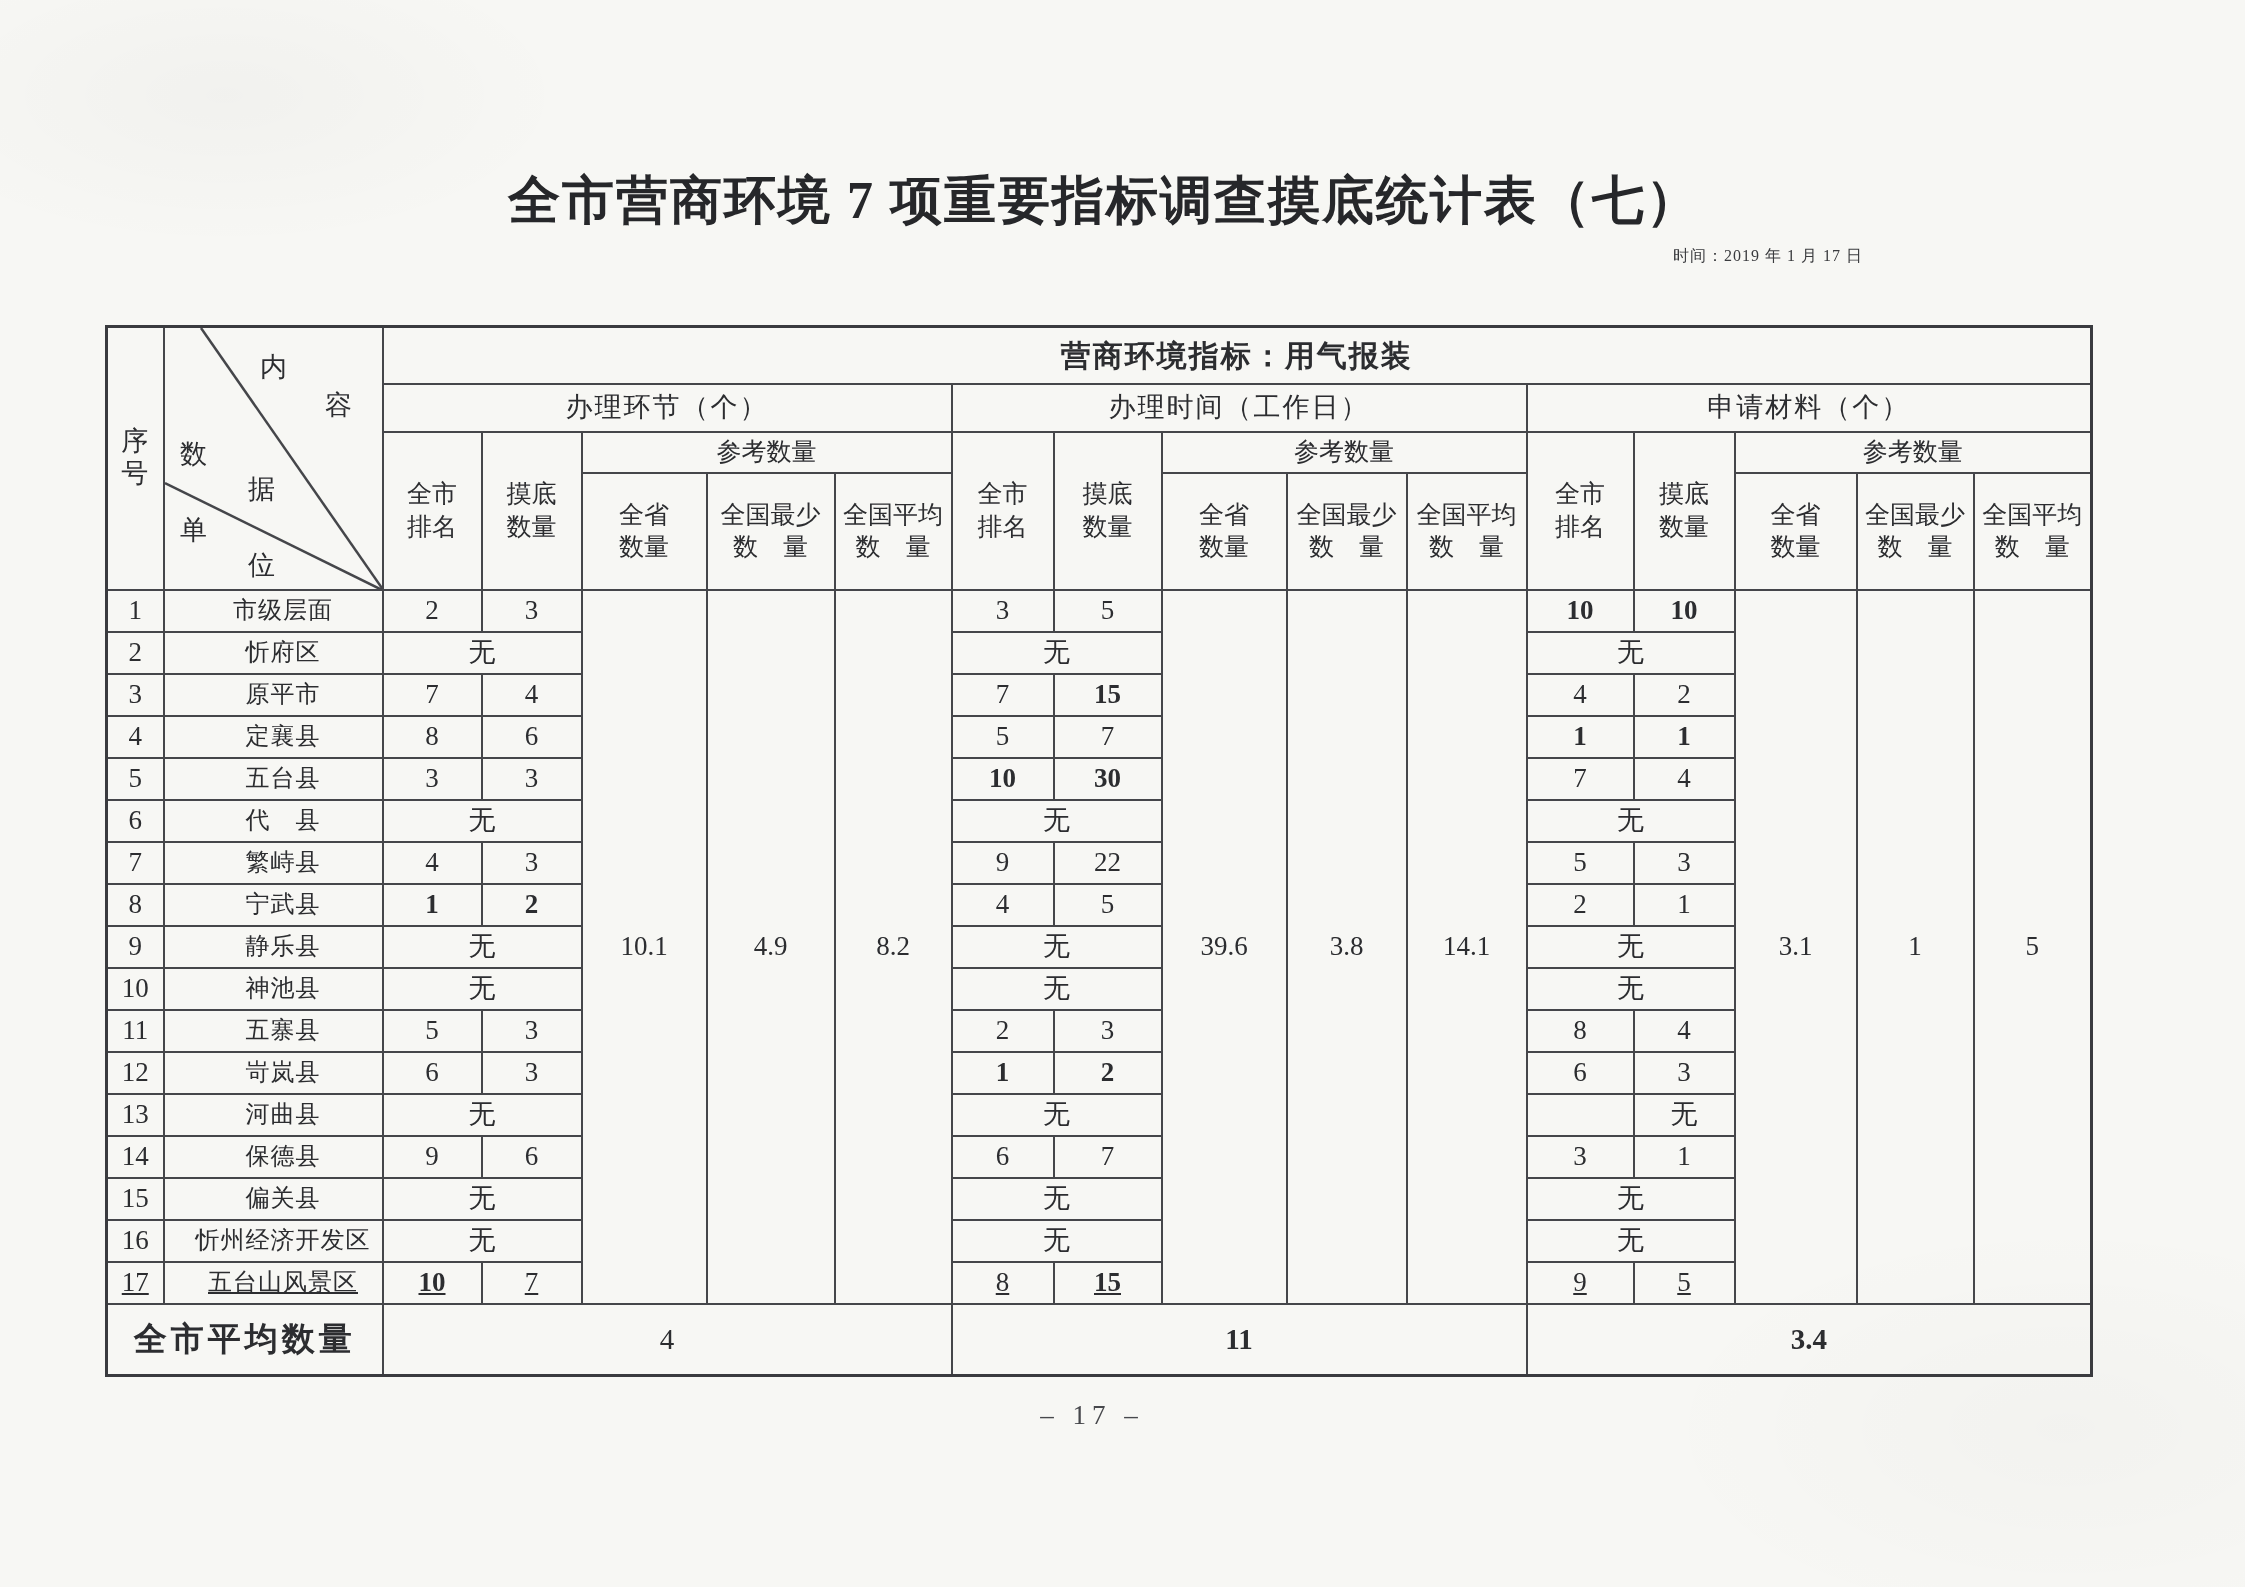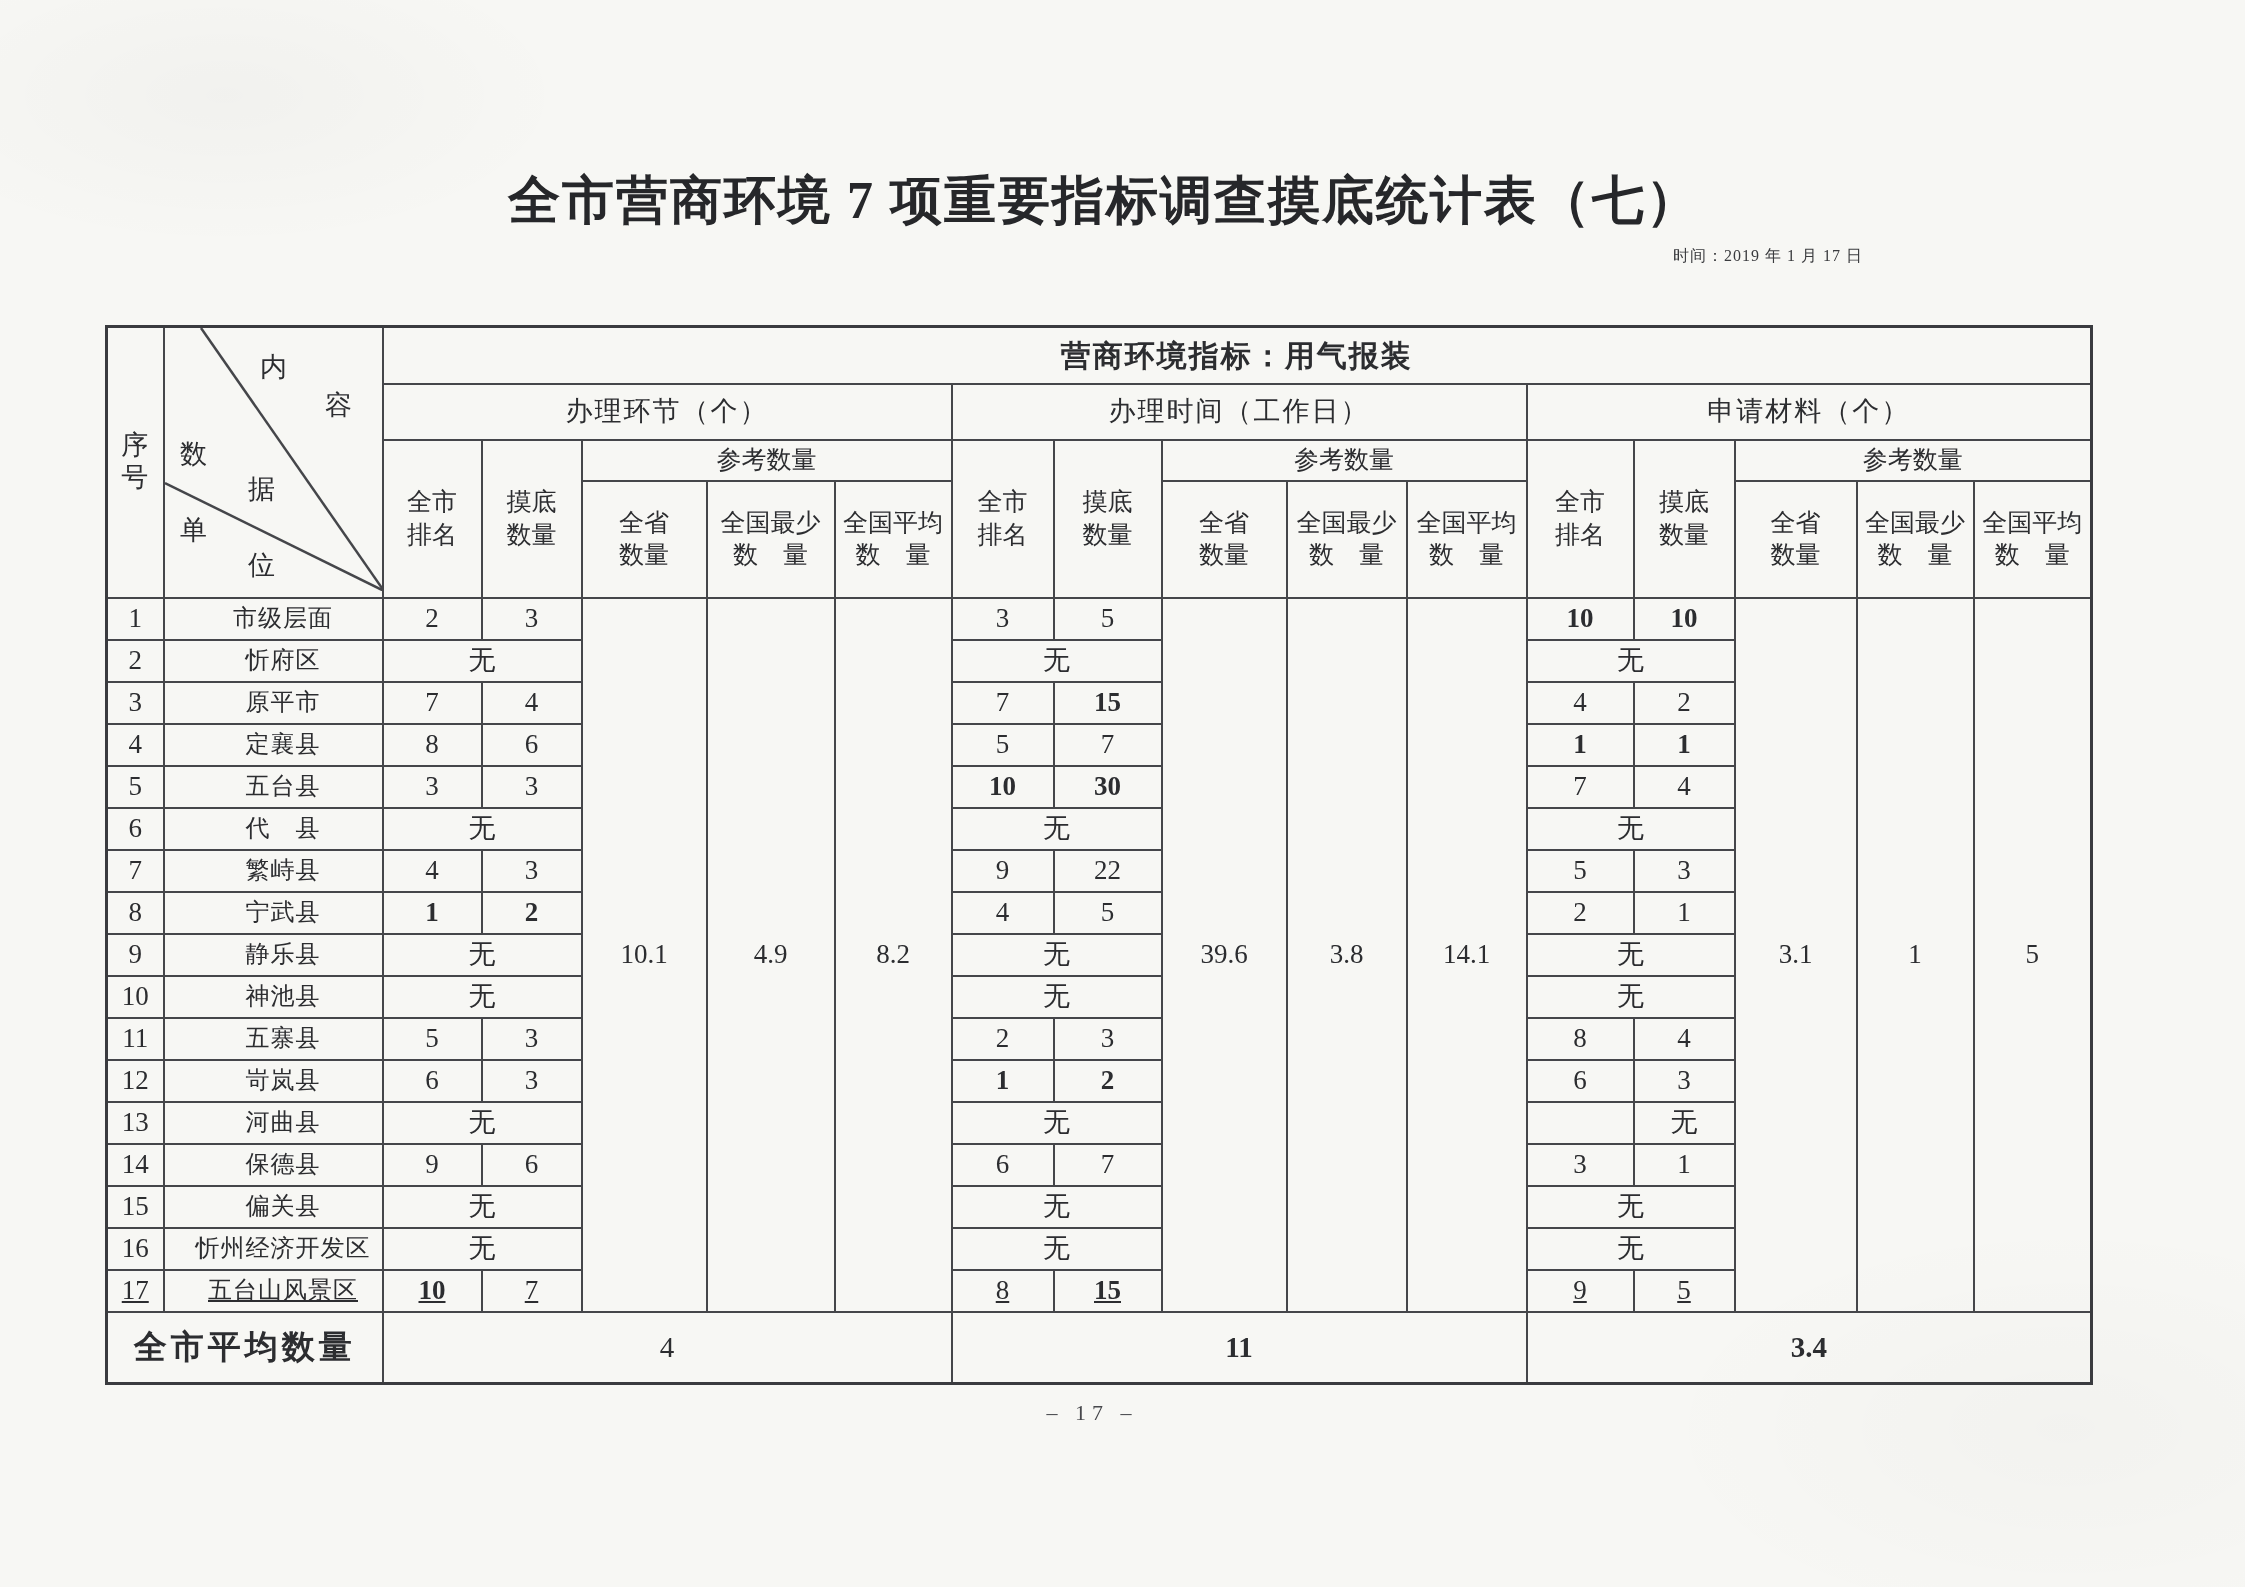--- a/index.html
+++ b/index.html
@@ -10,21 +10,21 @@
     background:
       radial-gradient(ellipse 500px 220px at 10% 6%, rgba(0,0,0,0.025), transparent 70%),
       radial-gradient(ellipse 600px 300px at 92% 90%, rgba(0,0,0,0.02), transparent 70%),
       #f7f7f4;
   }
   .title{
     position:absolute;left:1104px;top:166px;transform:translateX(-50%);
     font-size:52px;font-weight:bold;letter-spacing:2px;white-space:nowrap;color:#26272a;
   }
   .dateline{position:absolute;left:1673px;top:246px;font-size:16px;letter-spacing:1px;color:#3a3b3e;}
-  .pageno{position:absolute;left:1092px;top:1400px;transform:translateX(-50%);font-size:22px;letter-spacing:6px;color:#47484c;}
+  .pageno{position:absolute;left:1092px;top:1400px;transform:translateX(-50%);font-size:27px;letter-spacing:6px;color:#47484c;}
   .tablewrap{position:absolute;left:105px;top:325px;}
   table{border-collapse:collapse;table-layout:fixed;border:3px solid #3a3b3f;}
   td{
     border:2px solid #45464a;text-align:center;vertical-align:middle;
     padding:0;font-size:27px;line-height:1.18;overflow:hidden;
   }
   .pre{white-space:pre-line;}
   .seqhead{font-size:27px;letter-spacing:1px;}
   .diag{position:relative;padding:0;}
   .diagsvg{position:absolute;left:0;top:0;width:219px;height:263px;display:block;}
@@ -80,21 +80,21 @@
             </svg>
             <span class="dch" style="left:94px;top:24px">内</span>
             <span class="dch" style="left:159px;top:62px">容</span>
             <span class="dch" style="left:14px;top:111px">数</span>
             <span class="dch" style="left:82px;top:146px">据</span>
             <span class="dch" style="left:14px;top:187px">单</span>
             <span class="dch" style="left:82px;top:222px">位</span>
           </td>
           <td colspan="15" class="indicator">营商环境指标：用气报装</td>
         </tr>
-        <tr style="height:56px">
+        <tr style="height:48px">
           <td colspan="5" class="sectitle">办理环节（个）</td>
           <td colspan="5" class="sectitle">办理时间（工作日）</td>
           <td colspan="5" class="sectitle">申请材料（个）</td>
         </tr>
         <tr style="height:41px">
           <td rowspan="2" class="colhead pre">全市
 排名</td>
           <td rowspan="2" class="colhead pre">摸底
 数量</td>
           <td colspan="3" class="colhead">参考数量</td>

